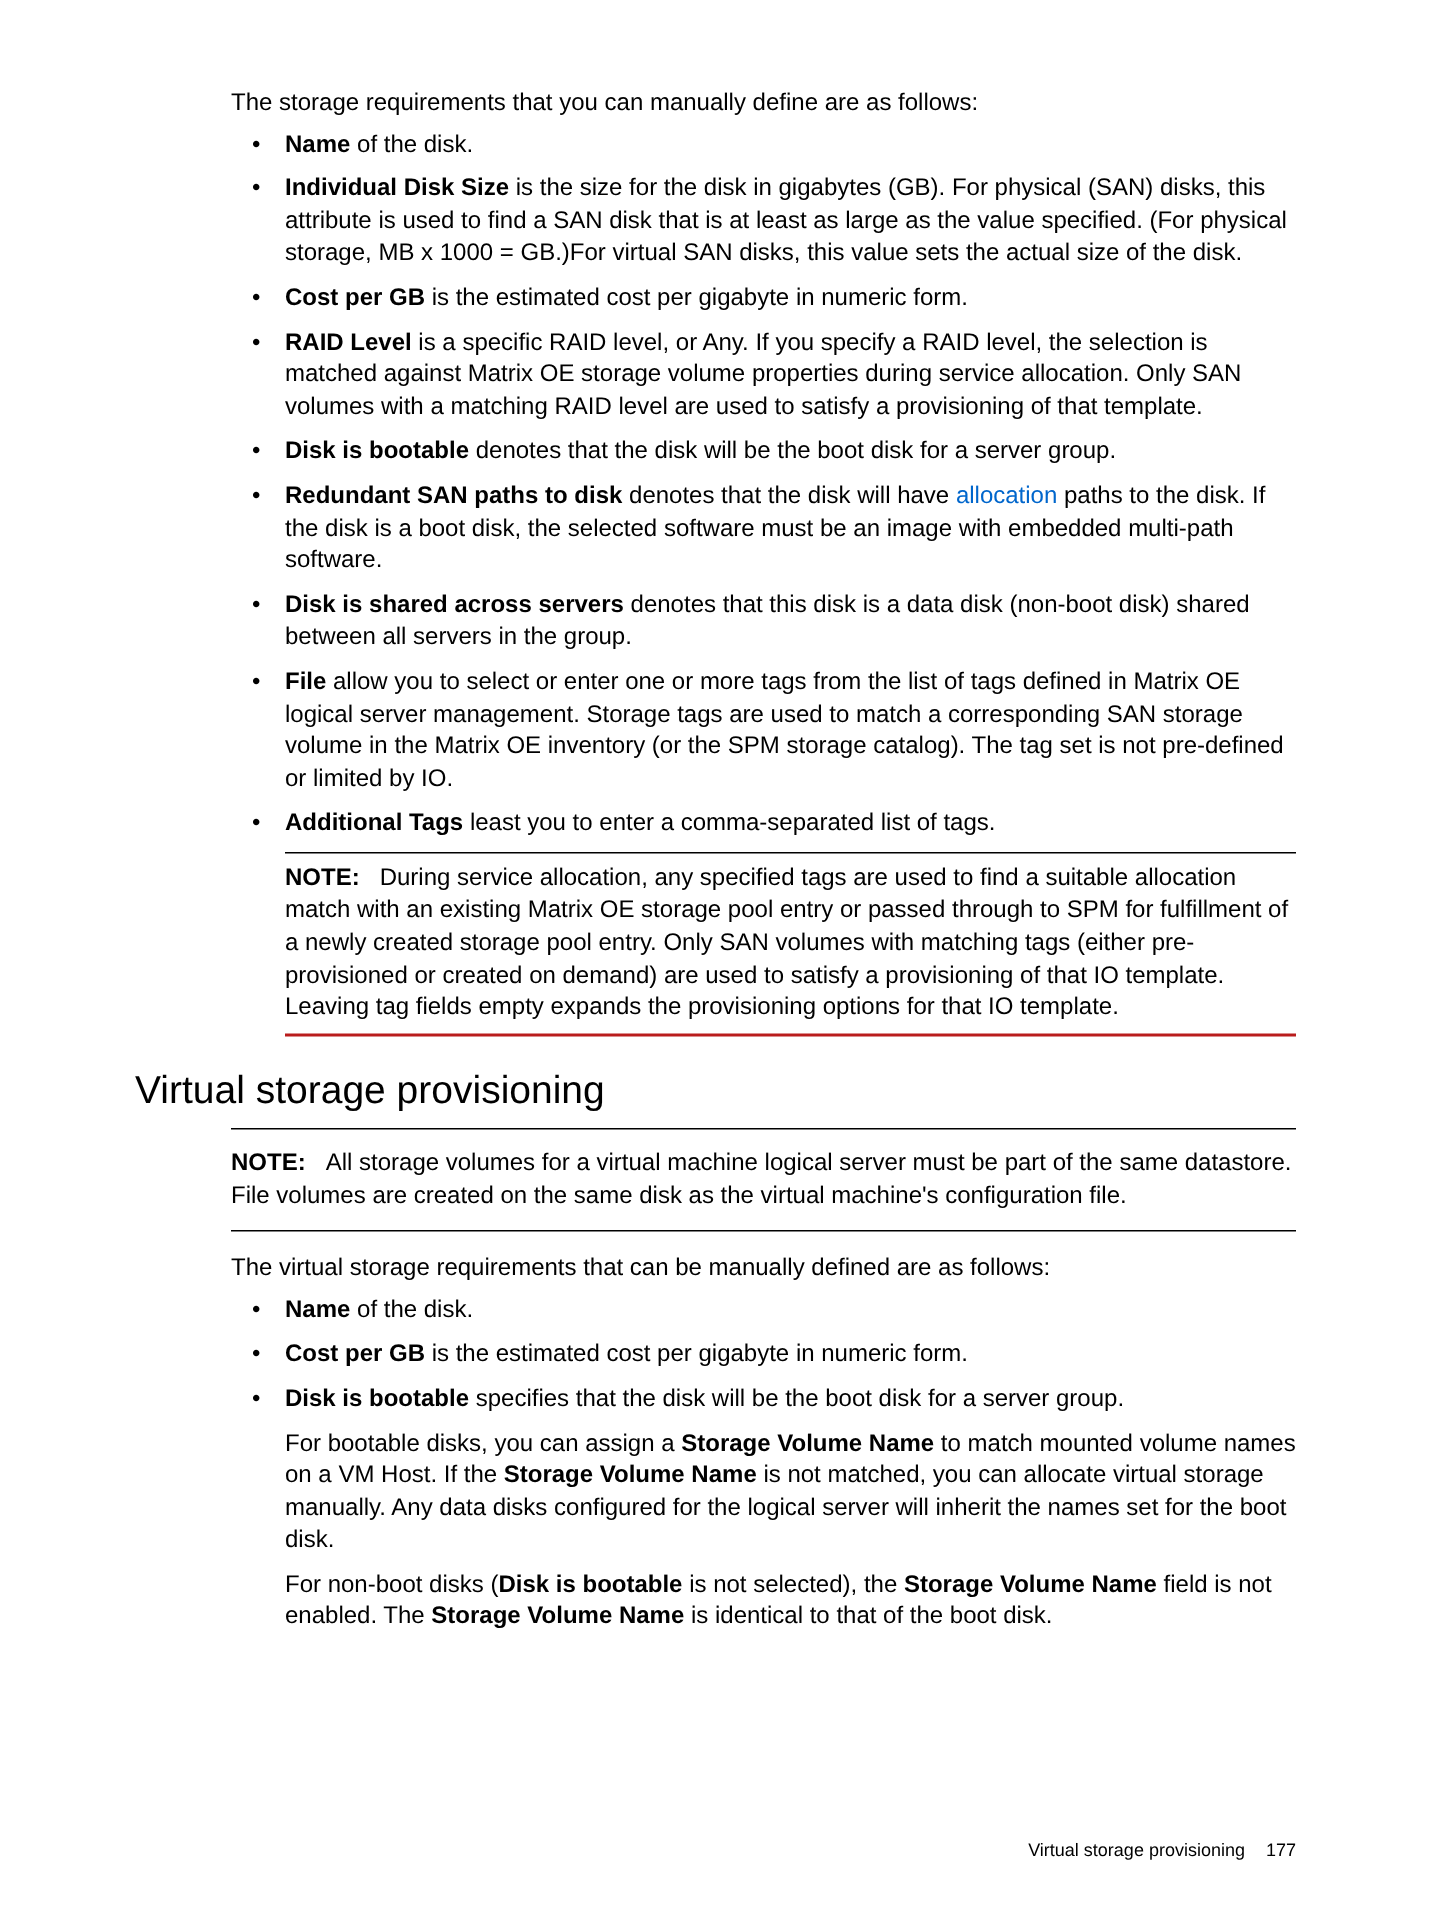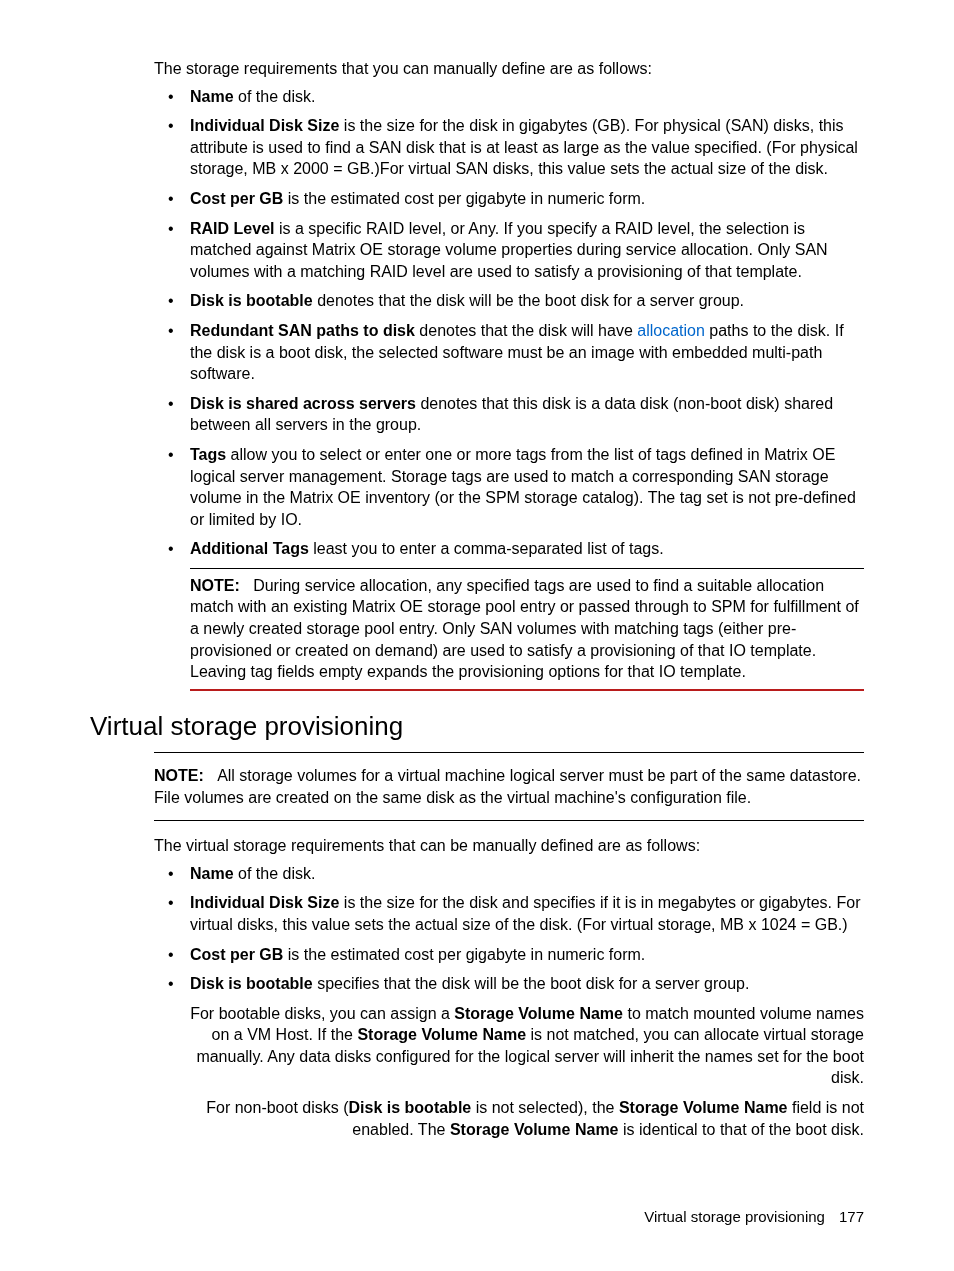--- a/index.html
+++ b/index.html
@@ -37,44 +37,44 @@
       padding: 6px 0;
       margin-top: 8px;
     }
     h2 {
       font-size: 26px;
       font-weight: normal;
       margin: 18px 0 6px 0;
     }
     .term { font-weight: bold; }
     .link { color: #0066cc; }
-    .sub-para { margin-top: 8px; text-align: right; }
+    .sub-para { margin-top: 8px; }
     .footer {
       position: absolute;
-      bottom: 44px;
+      bottom: 30px;
       right: 90px;
-      font-size: 15px;
+      font-size: 12px;
     }
     .page-num { margin-left: 14px; }
   </style>
 </head>
 <body>
 
 <div class="content">
   <p>The storage requirements that you can manually define are as follows:</p>
 
   <ul>
     <li><span class="term">Name</span><span> of the disk.</span></li>
-    <li><span class="term">Individual Disk Size</span><span> is the size for the disk in gigabytes (GB). For physical (SAN) disks, this attribute is used to find a SAN disk that is at least as large as the value specified. (For physical storage, MB x 2000 = GB.)For virtual SAN disks, this value sets the actual size of the disk.</span></li>
+    <li><span class="term">Individual Disk Size</span><span> is the size for the disk in gigabytes (GB). For physical (SAN) disks, this attribute is used to find a SAN disk that is at least as large as the value specified. (For physical storage, MB x 1000 = GB.)For virtual SAN disks, this value sets the actual size of the disk.</span></li>
     <li><span class="term">Cost per GB</span><span> is the estimated cost per gigabyte in numeric form.</span></li>
     <li><span class="term">RAID Level</span><span> is a specific RAID level, or Any. If you specify a RAID level, the selection is matched against Matrix OE storage volume properties during service allocation. Only SAN volumes with a matching RAID level are used to satisfy a provisioning of that template.</span></li>
     <li><span class="term">Disk is bootable</span><span> denotes that the disk will be the boot disk for a server group.</span></li>
     <li><span class="term">Redundant SAN paths to disk</span><span> denotes that the disk will have </span><span class="link">allocation</span><span> paths to the disk. If the disk is a boot disk, the selected software must be an image with embedded multi-path software.</span></li>
     <li><span class="term">Disk is shared across servers</span><span> denotes that this disk is a data disk (non-boot disk) shared between all servers in the group.</span></li>
-    <li><span class="term">Tags</span><span> allow you to select or enter one or more tags from the list of tags defined in Matrix OE logical server management. Storage tags are used to match a corresponding SAN storage volume in the Matrix OE inventory (or the SPM storage catalog). The tag set is not pre-defined or limited by IO.</span></li>
+    <li><span class="term">File</span><span> allow you to select or enter one or more tags from the list of tags defined in Matrix OE logical server management. Storage tags are used to match a corresponding SAN storage volume in the Matrix OE inventory (or the SPM storage catalog). The tag set is not pre-defined or limited by IO.</span></li>
     <li>
       <span class="term">Additional Tags</span><span> least you to enter a comma-separated list of tags.</span>
       <div class="li-note">
         <span class="term">NOTE:</span>&nbsp;&nbsp;&nbsp;<span>During service allocation, any specified tags are used to find a suitable allocation match with an existing Matrix OE storage pool entry or passed through to SPM for fulfillment of a newly created storage pool entry. Only SAN volumes with matching tags (either pre-provisioned or created on demand) are used to satisfy a provisioning of that IO template. Leaving tag fields empty expands the provisioning options for that IO template.</span>
       </div>
     </li>
   </ul>
 </div>
 
 <h2>Virtual storage provisioning</h2>
@@ -82,21 +82,20 @@
 <div class="content">
 
   <div class="note-block">
     <span class="term">NOTE:</span>&nbsp;&nbsp;&nbsp;<span>All storage volumes for a virtual machine logical server must be part of the same datastore. File volumes are created on the same disk as the virtual machine's configuration file.</span>
   </div>
 
   <p>The virtual storage requirements that can be manually defined are as follows:</p>
 
   <ul>
     <li><span class="term">Name</span><span> of the disk.</span></li>
-    <li><span class="term">Individual Disk Size</span><span> is the size for the disk and specifies if it is in megabytes or gigabytes. For virtual disks, this value sets the actual size of the disk. (For virtual storage, MB x 1024 = GB.)</span></li>
     <li><span class="term">Cost per GB</span><span> is the estimated cost per gigabyte in numeric form.</span></li>
     <li>
       <span class="term">Disk is bootable</span><span> specifies that the disk will be the boot disk for a server group.</span>
       <p class="sub-para"><span>For bootable disks, you can assign a </span><span class="term">Storage Volume Name</span><span> to match mounted volume names on a VM Host. If the </span><span class="term">Storage Volume Name</span><span> is not matched, you can allocate virtual storage manually. Any data disks configured for the logical server will inherit the names set for the boot disk.</span></p>
       <p class="sub-para"><span>For non-boot disks (</span><span class="term">Disk is bootable</span><span> is not selected), the </span><span class="term">Storage Volume Name</span><span> field is not enabled. The </span><span class="term">Storage Volume Name</span><span> is identical to that of the boot disk.</span></p>
     </li>
   </ul>
 </div>
 
 <div class="footer">

